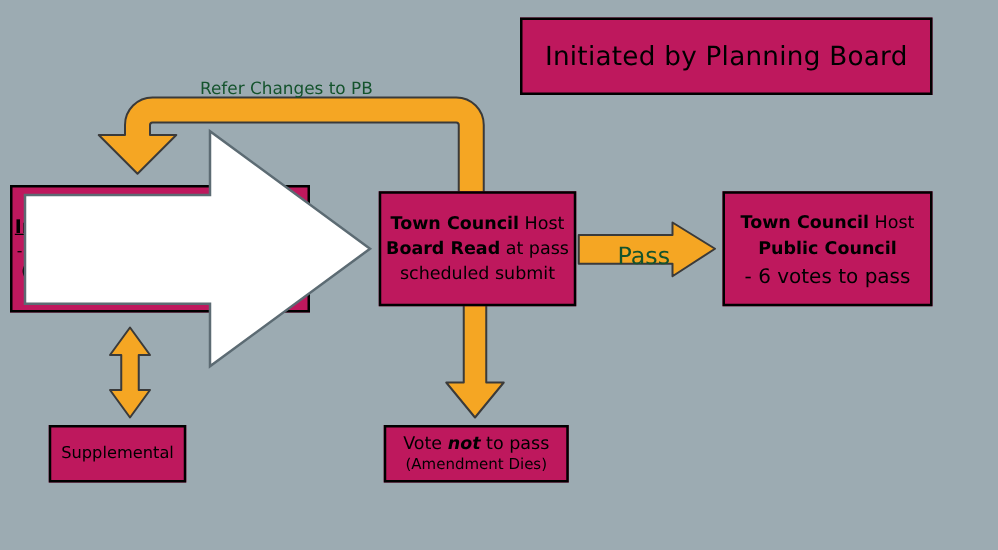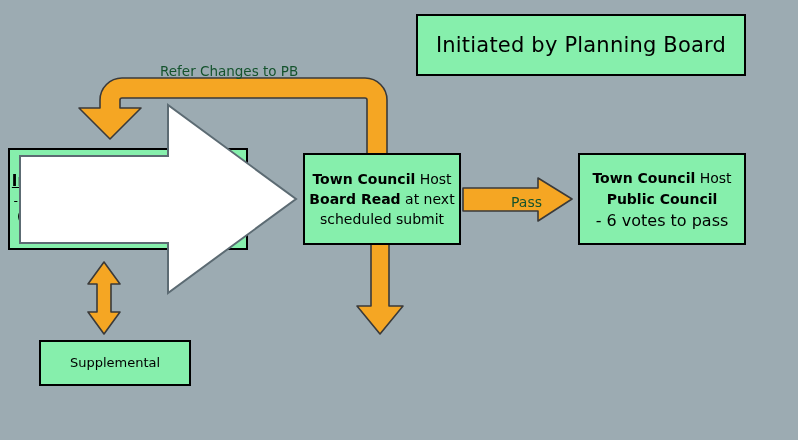--- a/index.html
+++ b/index.html
@@ -7,21 +7,21 @@
     width:798px;height:440px;
     background:#9cabb2;
     font-family:"DejaVu Sans","Liberation Sans",sans-serif;
     overflow:hidden;
     position:relative;
   }
   #stage{position:absolute;left:0;top:0;width:798px;height:440px;}
 
   .box{
     position:absolute;
-    background:#86efac;
+    background:#be185d;
     border:2px solid #000000;
     box-sizing:border-box;
     display:flex;
     flex-direction:column;
     align-items:center;
     justify-content:center;
     text-align:center;
     color:#000;
     z-index:6;
   }
@@ -52,21 +52,21 @@
 
   
   #tc-ph{
     left:578px;top:153px;width:168px;height:92px;
   }
   #tc-ph .l{font-size:14px;line-height:1.45;}
   #tc-ph .sub{font-size:16px;margin-top:2px;}
 
   
   #supp{
-    left:39px;top:340px;width:152px;height:46px;
+    left:39px;top:340px;width:110px;height:46px;
   }
   #supp .l{font-size:13px;line-height:1.35;}
 
   
   #vote{
     left:307px;top:340px;width:148px;height:46px;
   }
   #vote .l1{font-size:14px;line-height:1.3;}
   #vote .l1 i{font-weight:bold;font-style:italic;}
   #vote .l2{font-size:12px;line-height:1.3;}
@@ -75,21 +75,21 @@
   #arrows-under{position:absolute;left:0;top:0;width:798px;height:440px;z-index:2;}
   #arrows-over{position:absolute;left:0;top:0;width:798px;height:440px;z-index:5;pointer-events:none;}
 
   .lbl{
     position:absolute;
     color:#14532d;
     z-index:8;
     white-space:nowrap;
   }
   #refer-label{left:160px;top:63px;font-size:13.5px;}
-  #pass-label{left:511px;top:194px;font-size:14px;text-align:right;}
+  #pass-label{left:494px;top:194px;font-size:19px;text-align:right;}
 </style>
 </head>
 <body>
 
 <div id="stage">
 
   <svg id="arrows-under" viewBox="0 0 798 440" xmlns="http://www.w3.org/2000/svg">
 
     <path d="M 364 160
          L 387 160
@@ -147,34 +147,38 @@
   </div>
 
   <div class="box" id="pb-box">
     <div class="ln1">Initiated by Planning Board</div>
     <div class="ln2">- Recommendation at Public Hearing</div>
     <div class="ln3">(submit 14 days following meeting)</div>
   </div>
 
   <div class="box" id="tc-first">
     <div class="l"><b>Town Council</b><span> Host</span></div>
-    <div class="l"><b>Board Read</b><span> at next</span></div>
+    <div class="l"><b>Board Read</b><span> at pass</span></div>
     <div class="l">scheduled submit</div>
   </div>
 
   <div class="box" id="tc-ph">
     <div class="l"><b>Town Council</b><span> Host</span></div>
     <div class="l"><b>Public Council</b></div>
     <div class="sub">- 6 votes to pass</div>
   </div>
 
   <div class="box" id="supp">
     <div class="l">Supplemental</div>
   </div>
 
+  <div class="box" id="vote">
+    <div class="l1"><span>Vote </span><i>not</i><span> to pass</span></div>
+    <div class="l2">(Amendment Dies)</div>
+  </div>
 
   <svg id="arrows-over" viewBox="0 0 798 440" xmlns="http://www.w3.org/2000/svg">
     <path d="M 20 156
          L 168 156
          L 168 105
          L 296 199
          L 168 293
          L 168 243
          L 20 243
          Z" fill="#ffffff" stroke="#5c6b73" stroke-width="2" stroke-linejoin="miter"></path>

